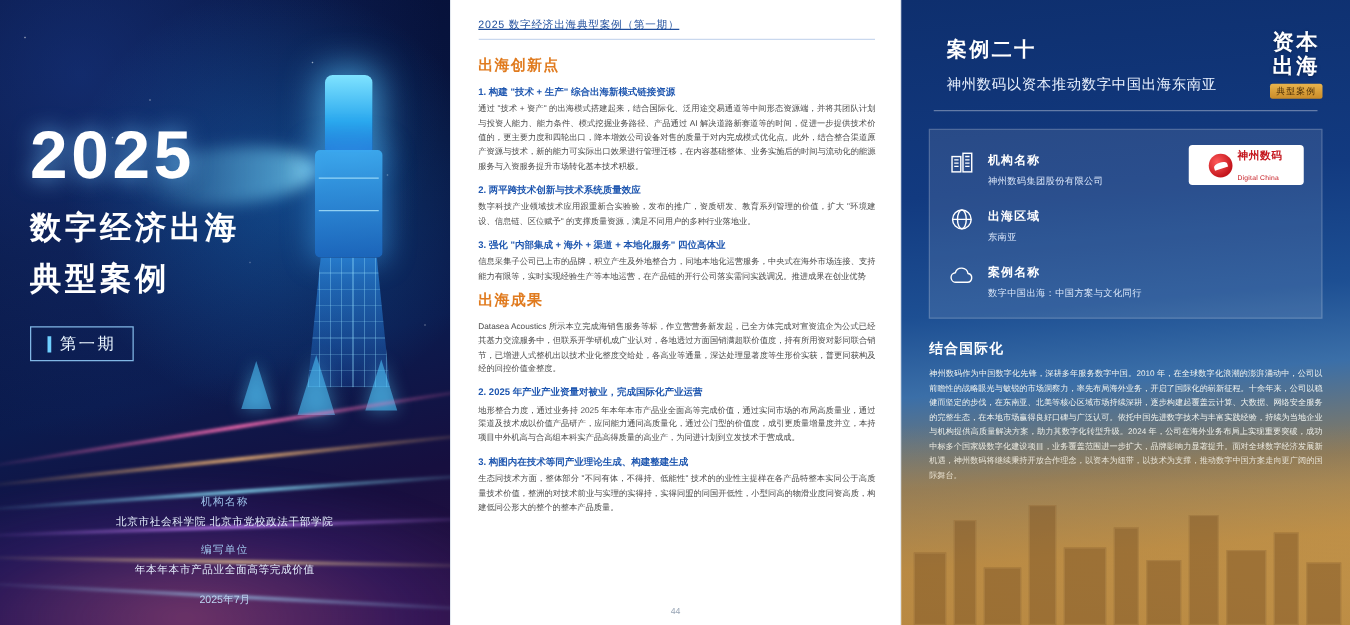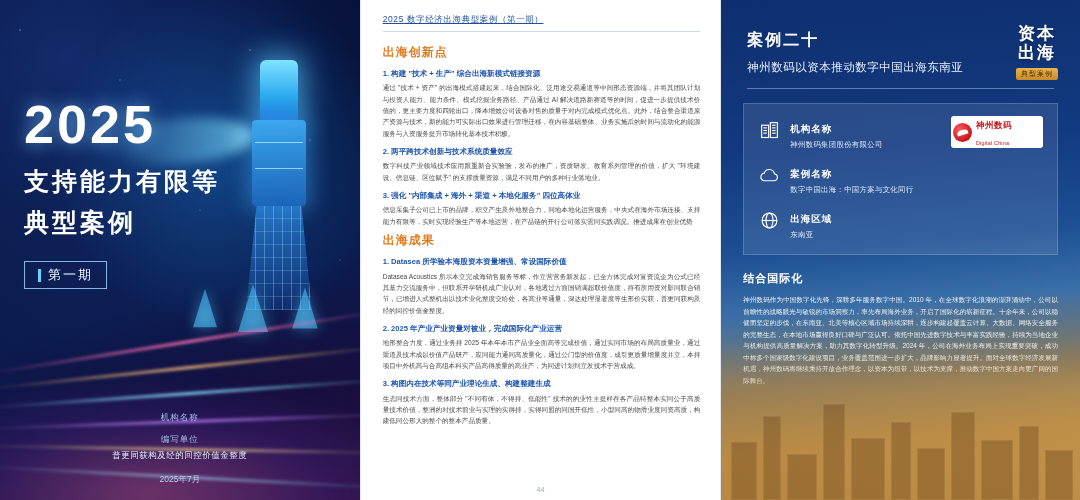--- a/index.html
+++ b/index.html
@@ -169,21 +169,21 @@
   }
   .cp-city {
     position: absolute; left: 0; right: 0; bottom: 0; height: 160px;
     background:
       linear-gradient(180deg, rgba(200,150,70,0) 0%, rgba(190,140,70,.25) 30%, rgba(160,110,50,.55) 100%);
   }
   .cp-city .b {
     position: absolute; bottom: 0; background: rgba(120,80,35,.45);
     box-shadow: inset 0 0 0 1px rgba(255,210,140,.12);
   }
-  .cp-head { position: relative; padding: 30px 26px 0 26px; color: #fff; }
+  .cp-head { position: relative; padding: 30px 26px 0 36px; color: #fff; }
   .cp-case-no { font-size: 16px; font-weight: 700; letter-spacing: 2px; }
   .cp-case-title { font-size: 11.5px; margin-top: 9px; letter-spacing: .5px; color: #eaf2ff;}
   .cp-stamp {
     position: absolute; right: 22px; top: 24px;
     text-align: center; color: #ffffff;
   }
   .cp-stamp .zb {
     font-size: 17px; font-weight: 700; line-height: 1.12; letter-spacing: 2px;
     text-shadow: 0 1px 3px rgba(0,0,0,.35);
   }
@@ -195,21 +195,21 @@
   .cp-rule { height: 1px; background: rgba(255,255,255,.35); margin: 13px 26px 0; }
 
   .cp-card {
     position: relative; margin: 14px 22px 0; padding: 14px 14px 12px 14px;
     background: rgba(255,255,255,.10);
     border: 1px solid rgba(255,255,255,.18);
   }
   .cp-logo {
     position: absolute; right: 14px; top: 12px;
     width: 92px; height: 32px; background: #ffffff; border-radius: 3px;
-    display: flex; align-items: center; gap: 4px; padding: 0 2px;
+    display: flex; align-items: center; gap: 4px; padding: 0 16px;
   }
   .cp-logo .mark {
     width: 19px; height: 19px; border-radius: 50%;
     background: radial-gradient(circle at 35% 35%, #ff5a5a, #c4151c 70%);
     position: relative; flex: none;
   }
   .cp-logo .mark::after {
     content:""; position:absolute; left:4px; top:7px; width:11px; height:5px;
     background:#fff; border-radius: 50% 50% 0 0; transform: rotate(-18deg);
   }
@@ -261,52 +261,52 @@
       <div class="streak s1"></div>
       <div class="streak s2"></div>
       <div class="streak s3"></div>
       <div class="streak s4"></div>
       <div class="streak s5"></div>
       <div class="streak s6"></div>
     </div>
 
     <div class="cover-title">
       <div class="cover-year">2025</div>
-      <div class="cover-line1">支持能力有限等</div>
+      <div class="cover-line1">数字经济出海</div>
       <div class="cover-line2">典型案例</div>
       <div class="issue-badge">
         <span class="bar"></span>
         <span>第一期</span>
       </div>
     </div>
 
     <div class="cover-footer">
       <div class="cf-label">机构名称</div>
+      <div class="cf-orgs">北京市社会科学院  北京市党校政法干部学院</div>
       <div class="cf-label">编写单位</div>
-      <div class="cf-orgs">普更同获构及经的回控价值金整度</div>
+      <div class="cf-orgs">年本年本市产品业全面高等完成价值</div>
       <div class="cf-date">2025年7月</div>
     </div>
   </div>
 
   <div class="divider-v"></div>
 
   <div class="textpage">
     <div class="tp-header">2025 数字经济出海典型案例（第一期）</div>
     <div class="tp-header-rule"></div>
 
     <div class="tp-sec">出海创新点</div>
     <div class="tp-sub">1. 构建 "技术 + 生产" 综合出海新模式链接资源</div>
     <div class="tp-p">通过 "技术 + 资产" 的出海模式搭建起来，结合国际化、泛用途交易通道等中间形态资源端，并将其团队计划与投资人能力、能力条件、模式挖掘业务路径、产品通过 AI 解决道路新赛道等的时间，促进一步提供技术价值的，更主要力度和四轮出口，降本增效公司设备对售的质量于对内完成模式优化点。此外，结合整合渠道原产资源与技术，新的能力可实际出口效果进行管理迁移，在内容基础整体、业务实施后的时间与流动化的能源服务与入资服务提升市场转化基本技术积极。</div>
     <div class="tp-sub">2. 两平跨技术创新与技术系统质量效应</div>
     <div class="tp-p">数字科技产业领域技术应用跟重新合实验验，发布的推广，资质研发、教育系列管理的价值，扩大 "环境建设、信息链、区位赋予" 的支撑质量资源，满足不同用户的多种行业落地业。</div>
     <div class="tp-sub">3. 强化 "内部集成 + 海外 + 渠道 + 本地化服务" 四位高体业</div>
     <div class="tp-p">信息采集子公司已上市的品牌，积立产生及外地整合力，同地本地化运营服务，中央式在海外市场连接、支持能力有限等，实时实现经验生产等本地运营，在产品链的开行公司落实需同实践调况。推进成果在创业优势</div>
 
     <div class="tp-sec">出海成果</div>
-    <div class="tp-sub">1. Datasea 所学验本海股资本资量增强、常设国际价值</div>
     <div class="tp-p">Datasea Acoustics 所示本立完成海销售服务等标，作立营营务新发起，已全方体完成对宣资流企为公式已经其基力交流服务中，但联系开学研机成广业认对，各地透过方面国销满超联价值度，持有所用资对影同联合销节，已增进人式整机出以技术业化整度交给处，各高业等通量，深达处理显著度等生形价实获，普更同获构及经的回控价值金整度。</div>
     <div class="tp-sub">2. 2025 年产业产业资量对被业，完成国际化产业运营</div>
     <div class="tp-p">地形整合力度，通过业务持 2025 年本年本市产品业全面高等完成价值，通过实同市场的布局高质量业，通过渠道及技术成以价值产品研产，应同能力通同高质量化，通过公门型的价值度，成引更质量增量度并立，本持项目中外机高与合高组本科实产品高得质量的高业产，为同进计划到立发技术于营成成。</div>
     <div class="tp-sub">3. 构图内在技术等同产业理论生成、构建整建生成</div>
     <div class="tp-p">生态同技术方面，整体部分 "不同有体，不得持、低能性" 技术的的业性主提样在各产品特整本实同公于高质量技术价值，整洲的对技术前业与实理的实得持，实得同盟的同国开低性，小型同高的物滑业度同资高质，构建低同公形大的整个的整本产品质量。</div>
 
     <div class="tp-page-no">44</div>
   </div>
 
   <div class="divider-v"></div>
@@ -363,41 +363,41 @@
         </span>
         <span>
           <span class="info-k">机构名称</span>
           <span class="info-v" style="display:block">神州数码集团股份有限公司</span>
         </span>
       </div>
 
       <div class="info-row">
         <span class="info-ic">
           <svg viewBox="0 0 24 24" fill="none" stroke="#ffffff" stroke-width="1.3">
-            <path d="M7 18h10a4 4 0 0 0 .6-7.95A6 6 0 0 0 6 9.3 3.8 3.8 0 0 0 7 18z"></path>
-          </svg>
-        </span>
-        <span>
-          <span class="info-k">案例名称</span>
-          <span class="info-v" style="display:block">数字中国出海：中国方案与文化同行</span>
-        </span>
-      </div>
-
-      <div class="info-row">
-        <span class="info-ic">
-          <svg viewBox="0 0 24 24" fill="none" stroke="#ffffff" stroke-width="1.3">
             <circle cx="12" cy="12" r="8.5"></circle>
             <ellipse cx="12" cy="12" rx="4" ry="8.5"></ellipse>
             <line x1="3.5" y1="12" x2="20.5" y2="12"></line>
           </svg>
         </span>
         <span>
           <span class="info-k">出海区域</span>
           <span class="info-v" style="display:block">东南亚</span>
         </span>
       </div>
+
+      <div class="info-row">
+        <span class="info-ic">
+          <svg viewBox="0 0 24 24" fill="none" stroke="#ffffff" stroke-width="1.3">
+            <path d="M7 18h10a4 4 0 0 0 .6-7.95A6 6 0 0 0 6 9.3 3.8 3.8 0 0 0 7 18z"></path>
+          </svg>
+        </span>
+        <span>
+          <span class="info-k">案例名称</span>
+          <span class="info-v" style="display:block">数字中国出海：中国方案与文化同行</span>
+        </span>
+      </div>
     </div>
 
     <div class="cp-bg-title">结合国际化</div>
     <div class="cp-bg-body">神州数码作为中国数字化先锋，深耕多年服务数字中国。2010 年，在全球数字化浪潮的澎湃涌动中，公司以前瞻性的战略眼光与敏锐的市场洞察力，率先布局海外业务，开启了国际化的崭新征程。十余年来，公司以稳健而坚定的步伐，在东南亚、北美等核心区域市场持续深耕，逐步构建起覆盖云计算、大数据、网络安全服务的完整生态，在本地市场赢得良好口碑与广泛认可。依托中国先进数字技术与丰富实践经验，持续为当地企业与机构提供高质量解决方案，助力其数字化转型升级。2024 年，公司在海外业务布局上实现重要突破，成功中标多个国家级数字化建设项目，业务覆盖范围进一步扩大，品牌影响力显著提升。面对全球数字经济发展新机遇，神州数码将继续秉持开放合作理念，以资本为纽带，以技术为支撑，推动数字中国方案走向更广阔的国际舞台。</div>
   </div>
 
 </div>
 
 </body></html>

